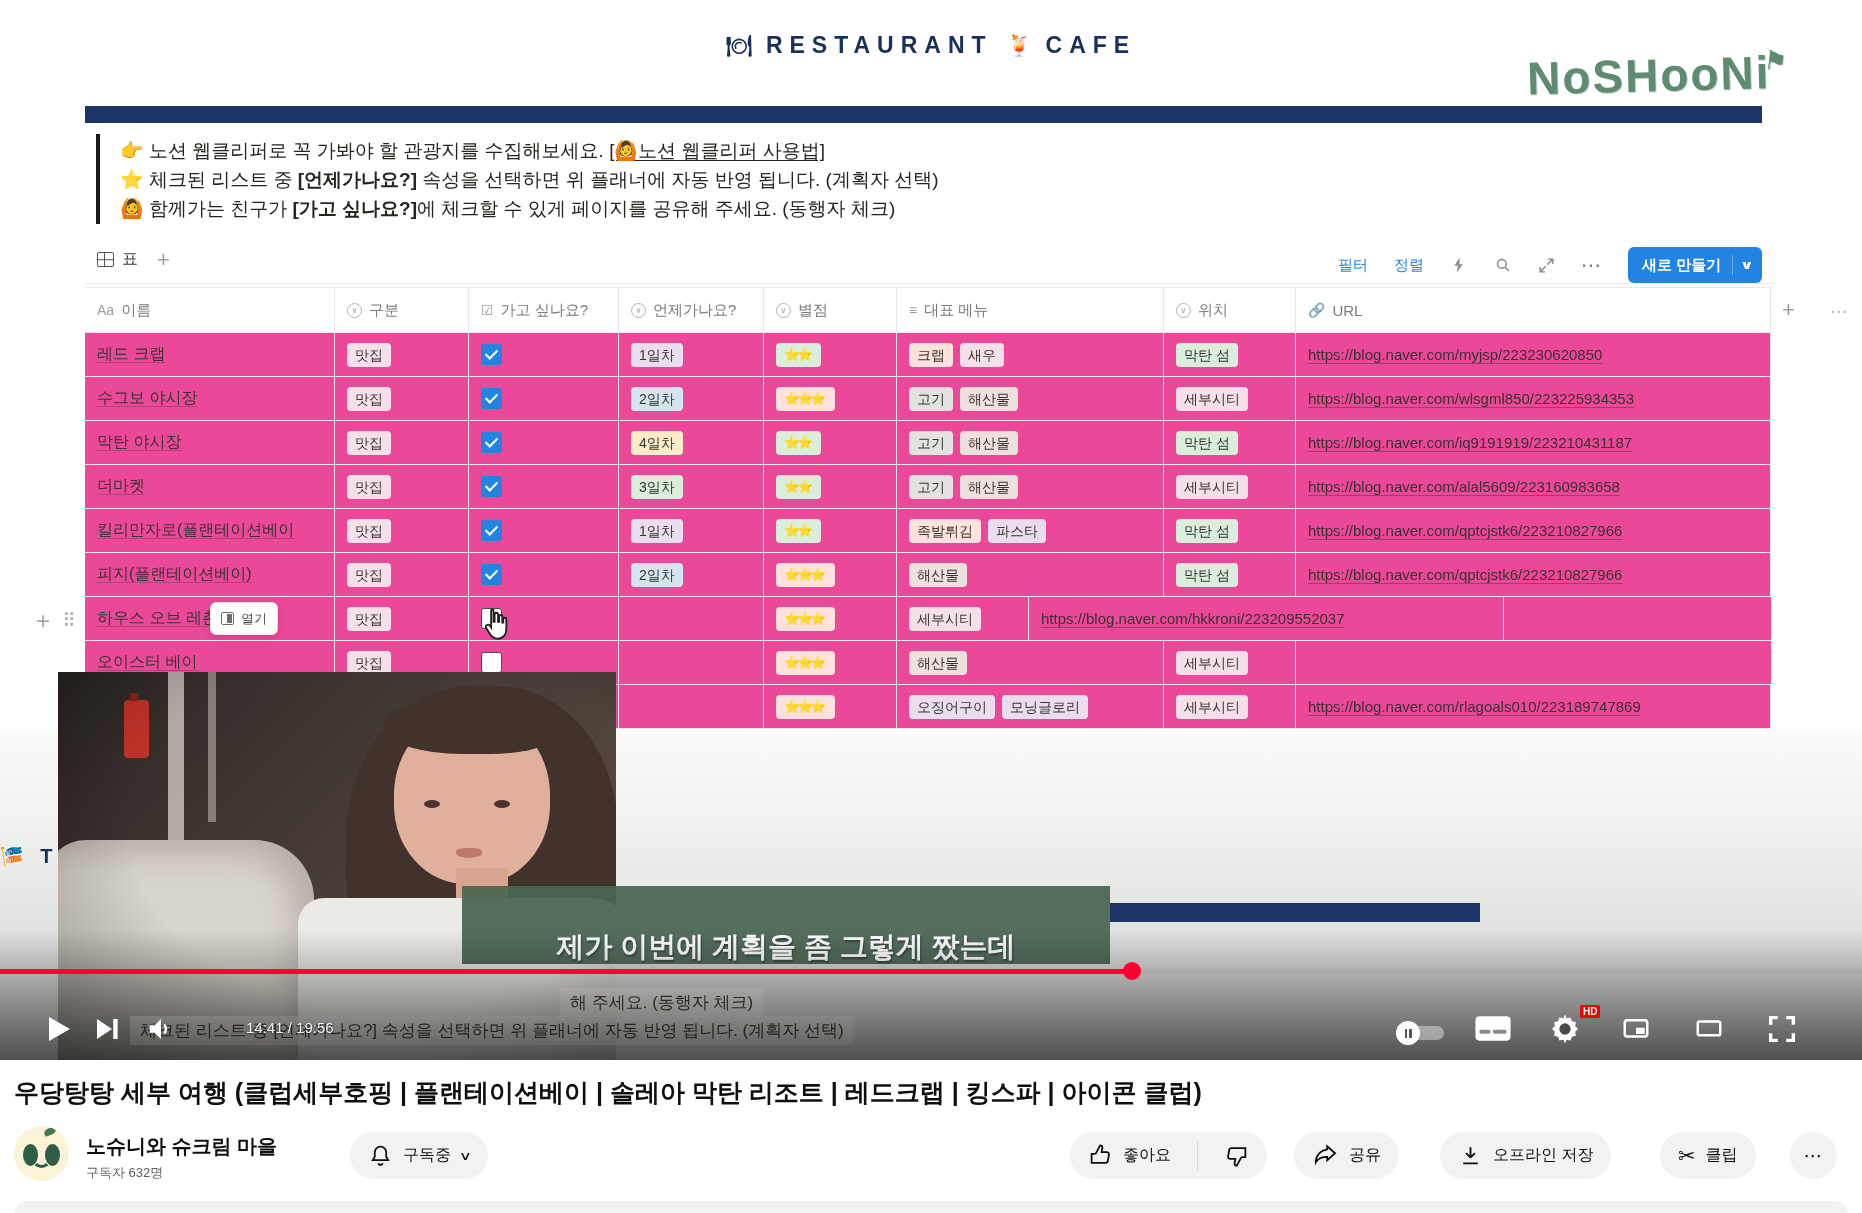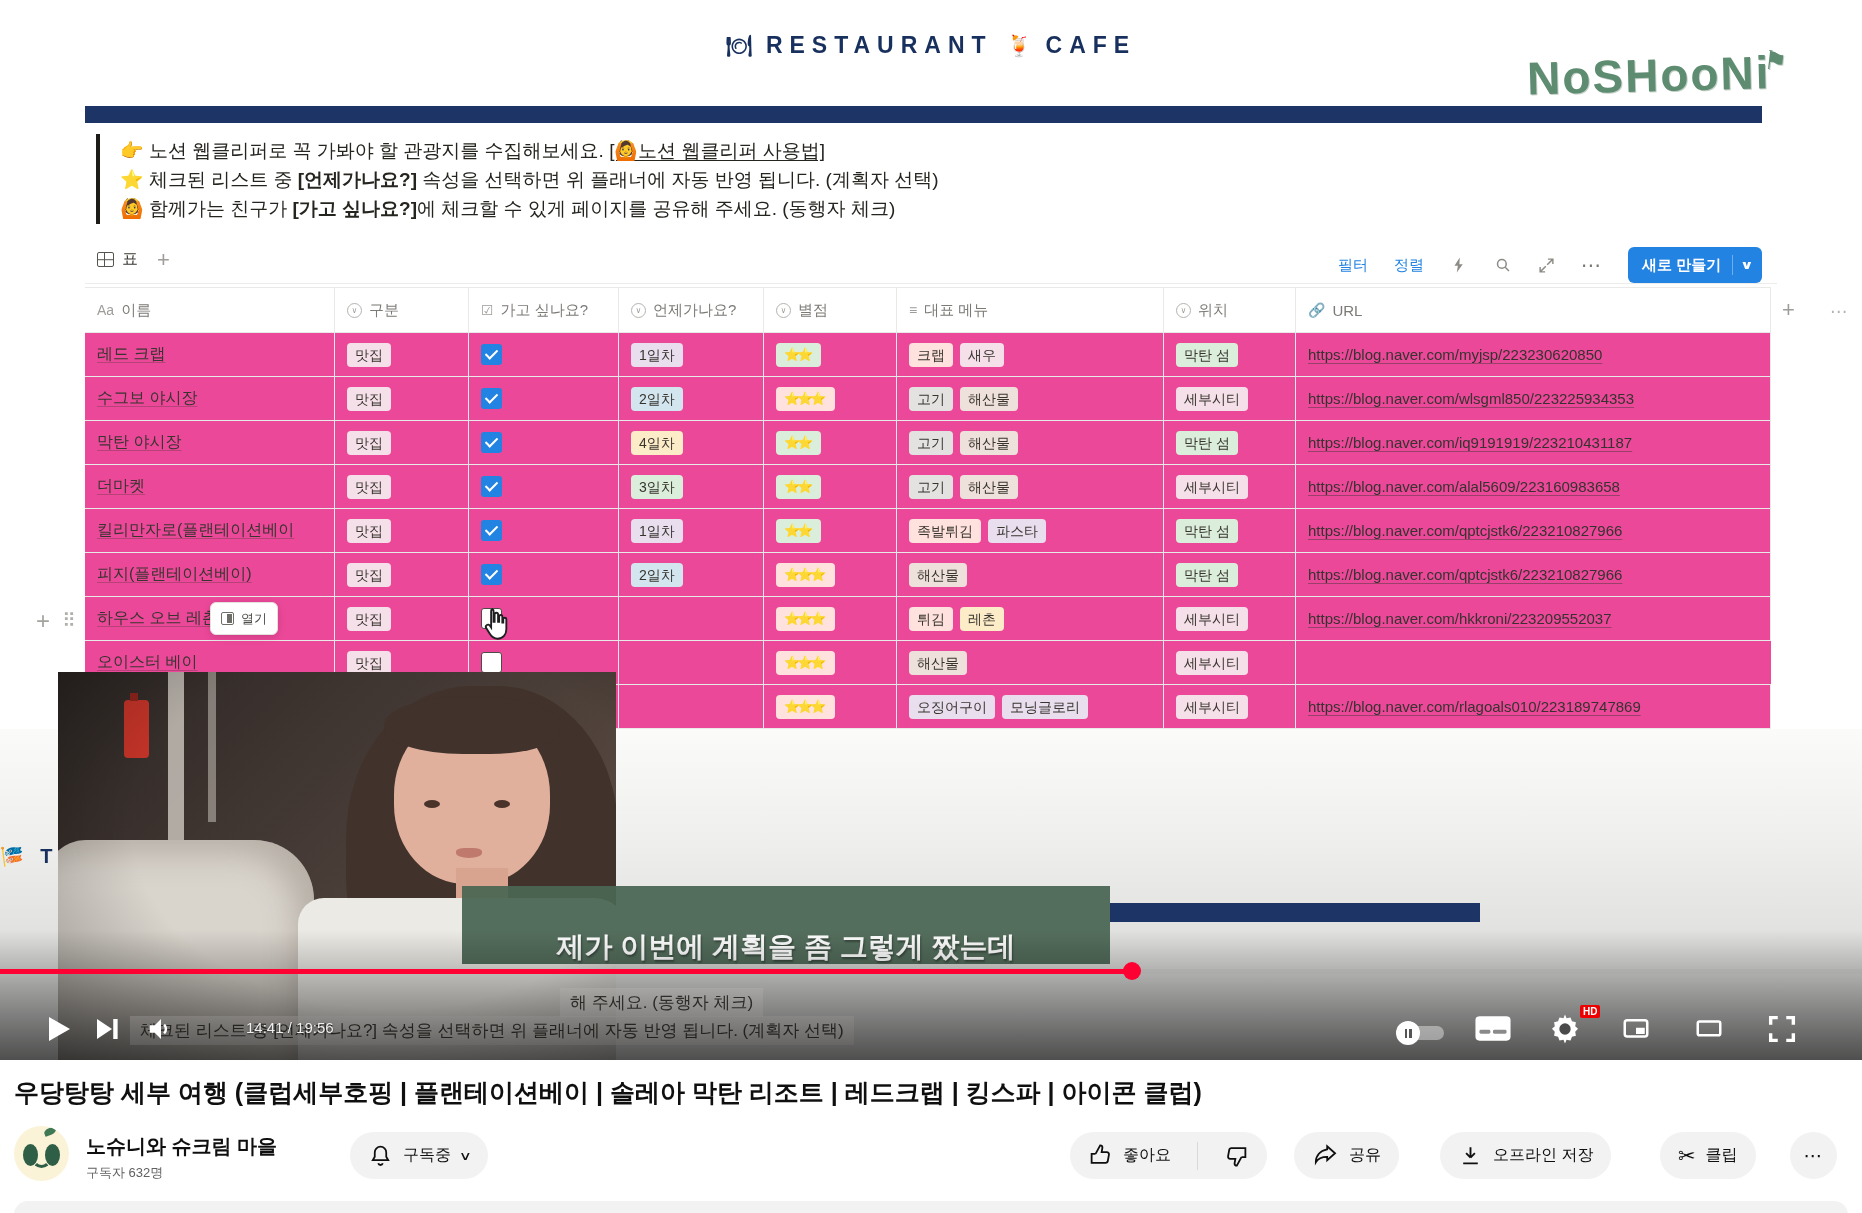--- a/index.html
+++ b/index.html
@@ -424,24 +424,20 @@
             <div class="td" style="width: 134px;">
               <span class="ntag" style="background: rgb(245, 224, 233);">맛집</span>
             </div>
             <div class="td" style="width: 150px;">
               <span class="cb off"></span>
             </div>
             <div class="td" style="width: 145px;"></div>
             <div class="td" style="width: 133px;">
               <span class="ntag stars" style="background: rgb(255, 226, 221);">⭐⭐⭐</span>
             </div>
-            <div class="td" style="width: 267px;">
-              <span class="ntag" style="background: rgb(255, 226, 221);">튀김</span>
-              <span class="ntag" style="background: rgb(253, 236, 200);">레촌</span>
-            </div>
             <div class="td" style="width: 132px;">
               <span class="ntag" style="background: rgb(245, 224, 233);">세부시티</span>
             </div>
             <div class="td" style="width: 475px;">
               <span class="turl">https://blog.naver.com/hkkroni/223209552037</span>
             </div>
           </div>
           <div class="trow">
             <div class="td" style="width: 250px;">
               <span class="tname">오이스터 베이</span>

